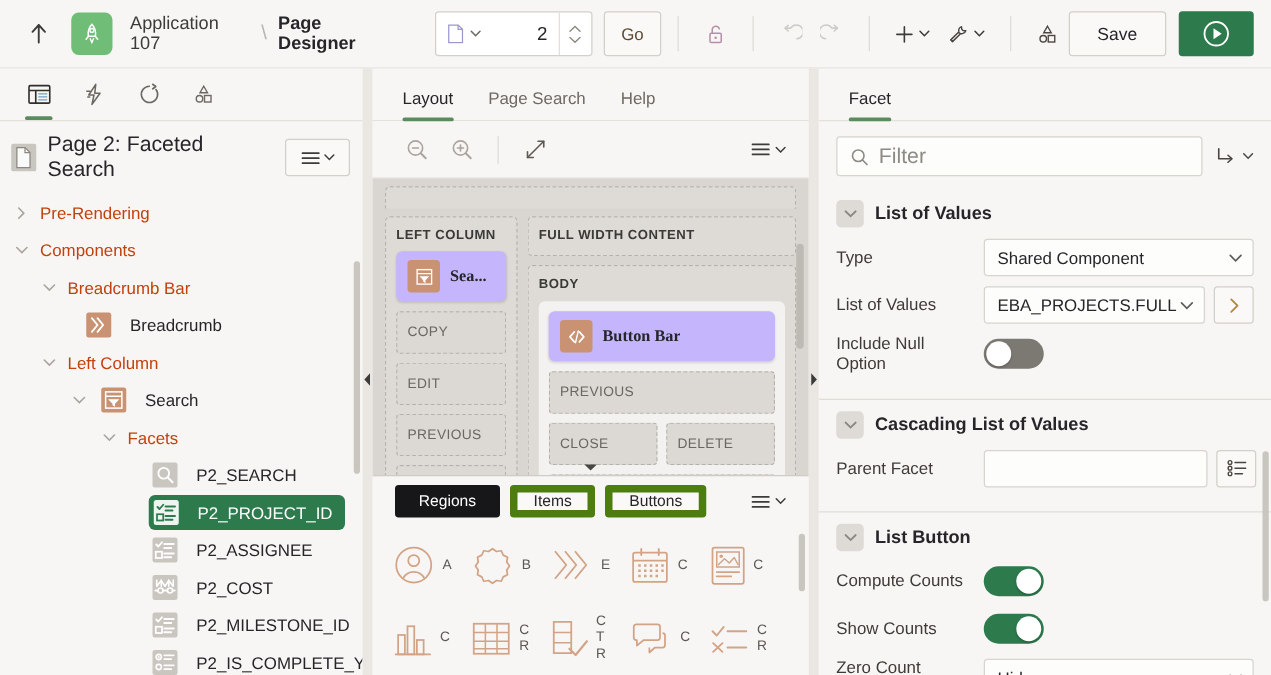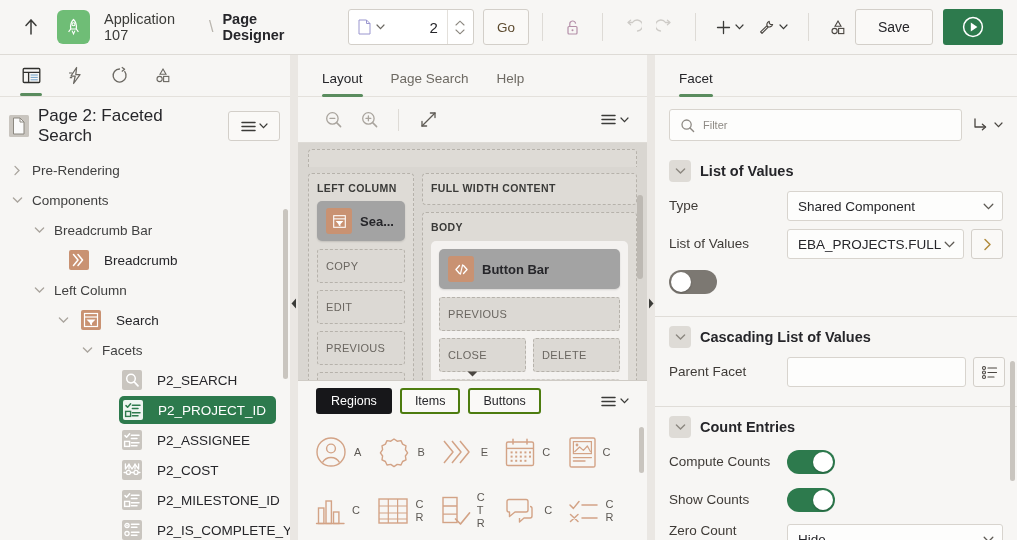--- a/index.html
+++ b/index.html
@@ -80,21 +80,21 @@
   .pagehdr { display:flex; align-items:center; padding: 9px 10px 7px 8px; gap:8px; }
   .pagehdr-t { font-size: 17px; color:#26262a; flex:1; }
   .hmenu {
     width: 52px; height: 30px; border:1px solid #d3cfc9; border-radius:3px; background:#faf9f7;
     display:flex; align-items:center; justify-content:center; gap:3px; cursor:pointer;
   }
   .tree { flex:1; overflow:hidden; position:relative; padding-top: 2px; }
   .trow { display:flex; align-items:center; height: 30px; font-size: 13.5px; cursor:pointer;
           position:relative; white-space:nowrap; }
   .tw { width:18px; display:flex; align-items:center; justify-content:center; flex-shrink:0; }
-  .tlabel { color:#404040; }
+  .tlabel { color:#c2410c; }
   .trow .ico { width:22px; height:22px; margin-right:7px; flex-shrink:0;
                display:flex; align-items:center; justify-content:center; }
   .selpill {
     background:#2d7a4d; border-radius:5px; color:#fff; display:flex; align-items:center;
     padding: 3px 10px 3px 3px; gap:7px;
   }
   .selpill .lbl { color:#fff; font-size:13.5px; }
   .nodepill { display:flex; align-items:center; gap:7px; padding: 2px 2px; }
   .nodepill .lbl { color:#26262a; font-size:13.5px; }
   .lscroll { position:absolute; right:2px; top:56px; width:5px; height:170px;
@@ -130,22 +130,22 @@
   .gcol-l { width: 106px; flex:0 0 106px; }
   .gcol-r { flex:1; }
   .regionbox {
     border:1px dashed #b6b2ab; border-radius:4px; padding: 8px 8px 0 8px; background:#dedbd6;
   }
   .topstub { height: 18px; border:1px dashed #b6b2ab; border-bottom:none;
              border-radius:4px 4px 0 0; background:#dedbd6; margin-bottom:6px; }
   .rlabel { font-size:10.5px; letter-spacing:.4px; color:#3a3a38; font-weight:bold;
             text-transform:uppercase; margin-bottom:7px; }
   .card {
-    background:#a3a3a3; border-radius:5px; box-shadow:0 1px 2px rgba(0,0,0,.13);
-    display:flex; align-items:center; gap:8px; padding: 7px 9px; margin-bottom:8px;
+    background:#c4b5fd; border-radius:5px; box-shadow:0 1px 2px rgba(0,0,0,.13);
+    display:flex; align-items:center; gap:8px; padding: 7px 9px; margin-bottom:8px;font-family:Liberation Serif, serif;
   }
   .card .nm { font-size:13px; color:#26262a; font-weight:bold; white-space:nowrap;
               overflow:hidden; text-overflow:ellipsis; }
   .ibox { width:26px; height:26px; background:#c99272; border-radius:3px; flex:0 0 26px;
           display:flex; align-items:center; justify-content:center; }
   .btnstub {
     border:1px dashed #b6b2ab; border-radius:3px; background:#dcd9d4; color:#6a6660;
     font-size:11px; letter-spacing:.3px; padding: 10px 8px; margin-bottom:7px;
     text-transform:uppercase;
   }
@@ -153,21 +153,21 @@
   .rowstubs { display:flex; gap:7px; }
   .rowstubs .btnstub { flex:1; }
   .chev-down-canvas { position:absolute; left:0; right:0; bottom:2px; display:flex;
                       justify-content:center; color:#5e5a54; }
 
   
   .gallery { height: 160px; flex:0 0 160px; background:#f7f6f4; border-top:1px solid #cfcbc5;
              display:flex; flex-direction:column; }
   .gtabs { height:40px; flex:0 0 40px; display:flex; align-items:center; gap:8px;
            padding: 0 18px; }
-  .gtab { height:26px; padding: 0 13px; border:2px solid #4d7c0f; border-radius:3px;
+  .gtab { height:26px; padding: 0 13px; border:6px solid #4d7c0f; border-radius:3px;
           background:#faf9f7; font-size:12.5px; color:#26262a; display:flex;
           align-items:center; cursor:pointer; }
   .gtab.on { background:#17171a; border-color:#17171a; color:#fff; }
   .ggrid { flex:1; display:grid; grid-template-columns: repeat(5, 1fr);
            grid-template-rows: 1fr 1fr; padding: 2px 16px 0 16px; position:relative;
            overflow:hidden; }
   .gcell { display:flex; align-items:center; gap:6px; }
   .gcell .gl { font-size:11px; color:#5c5853; line-height:1.18; white-space:pre-line; }
   .gscroll { position:absolute; right:3px; top:6px; width:5px; height:46px;
              background:#c9c5bf; border-radius:3px; }
@@ -175,21 +175,21 @@
   
   .right { width: 362px; flex:0 0 362px; background:#f7f6f4; display:flex;
            flex-direction:column; min-height:0; }
   .rtabs { height:42px; flex:0 0 42px; display:flex; align-items:flex-end;
            padding: 0 18px; border-bottom:1px solid #e4e1dc; }
   .filterrow { display:flex; align-items:center; gap:10px; padding: 12px 14px 10px 14px; }
   .filterbox {
     flex:1; height:32px; background:#fdfdfc; border:1px solid #d8d4ce; border-radius:3px;
     display:flex; align-items:center; gap:8px; padding: 0 10px;
   }
-  .filterbox .ph { font-size:11px; color:#8e8a84; }
+  .filterbox .ph { font-size:17px; color:#8e8a84; }
   .fbtn { display:flex; align-items:center; gap:4px; cursor:pointer; color:#4a4641; }
   .props { flex:1; overflow:hidden; position:none; }
   .sect { border-top:1px solid #e0ddd8; padding: 9px 14px 11px 14px; }
   .sect.first { border-top:none; }
   .secthdr { display:flex; align-items:center; gap:9px; margin-bottom: 9px; cursor:pointer; }
   .collapser { width:22px; height:22px; background:#dedbd6; border-radius:4px;
                display:flex; align-items:center; justify-content:center; flex-shrink:0; }
   .secttitle { font-size:14.5px; color:#26262a; font-weight:bold; }
   .prow { display:flex; align-items:center; margin-bottom: 8px; min-height:30px; }
   .plabel { width: 118px; flex:0 0 118px; font-size:13.5px; color:#3f3b37; line-height:1.22;
@@ -851,20 +851,21 @@
                 </div>
                 <div class="sqbtn">
                   <svg width="9" height="13" viewBox="0 0 9 13">
                       <path d="M2 1.5 L7 6.5 L2 11.5" stroke="#b08b3d" stroke-width="1.5" fill="none" stroke-linecap="round" stroke-linejoin="round"></path>
                     </svg>
                 </div>
               </div>
             </div>
 
             <div class="prow">
+              <span class="plabel">Include Null Option</span>
               <div class="pctl">
                 <div class="tog off">
                   <span class="knob"></span>
                 </div>
               </div>
             </div>
           </div>
 
           <div class="sect">
             <div class="secthdr">
@@ -891,21 +892,21 @@
             </div>
           </div>
 
           <div class="sect">
             <div class="secthdr">
               <span class="collapser">
                 <svg width="11" height="8" viewBox="0 0 11 8">
                     <path d="M1.4 2 L5.5 6 L9.6 2" stroke="#8c8880" stroke-width="1.4" fill="none" stroke-linecap="round"></path>
                   </svg>
               </span>
-              <span class="secttitle">Count Entries</span>
+              <span class="secttitle">List Button</span>
             </div>
 
             <div class="prow">
               <span class="plabel">Compute Counts</span>
               <div class="pctl">
                 <div class="tog on">
                   <span class="knob"></span>
                 </div>
               </div>
             </div>

